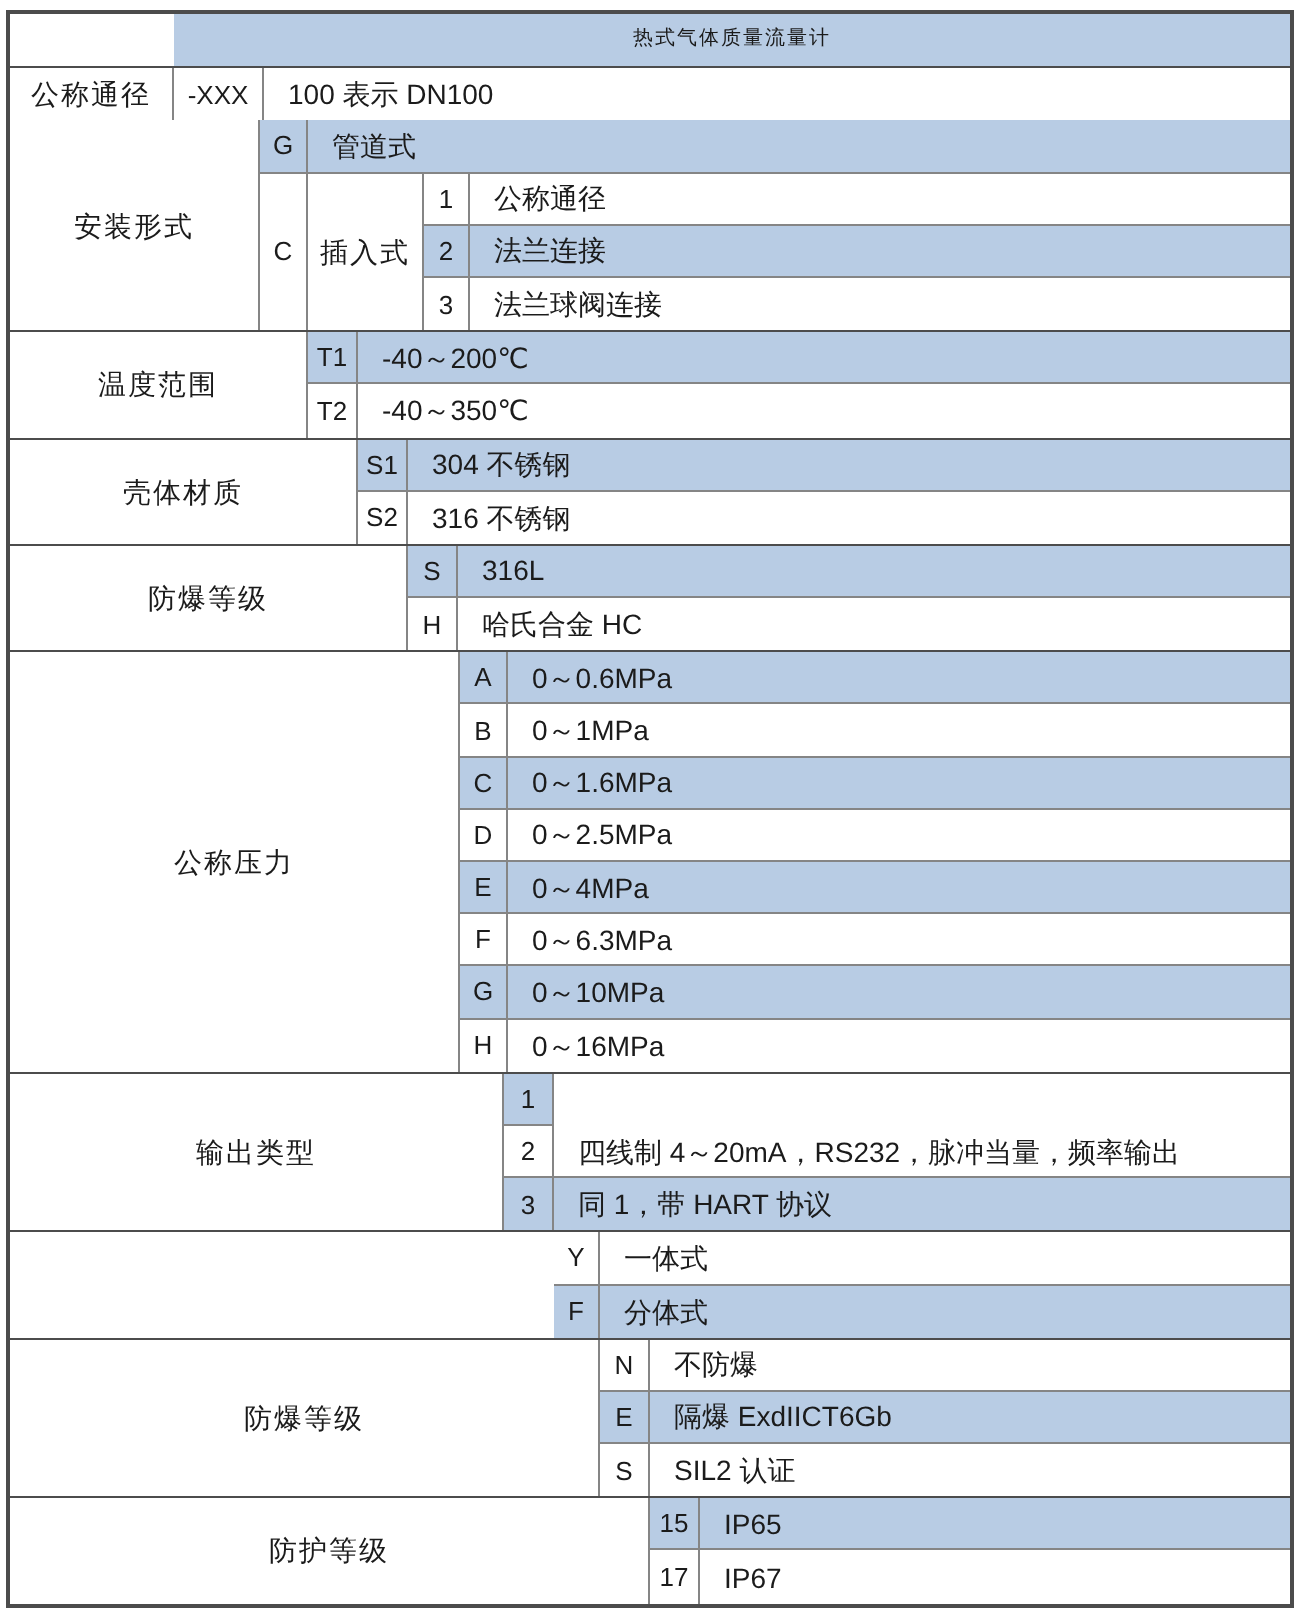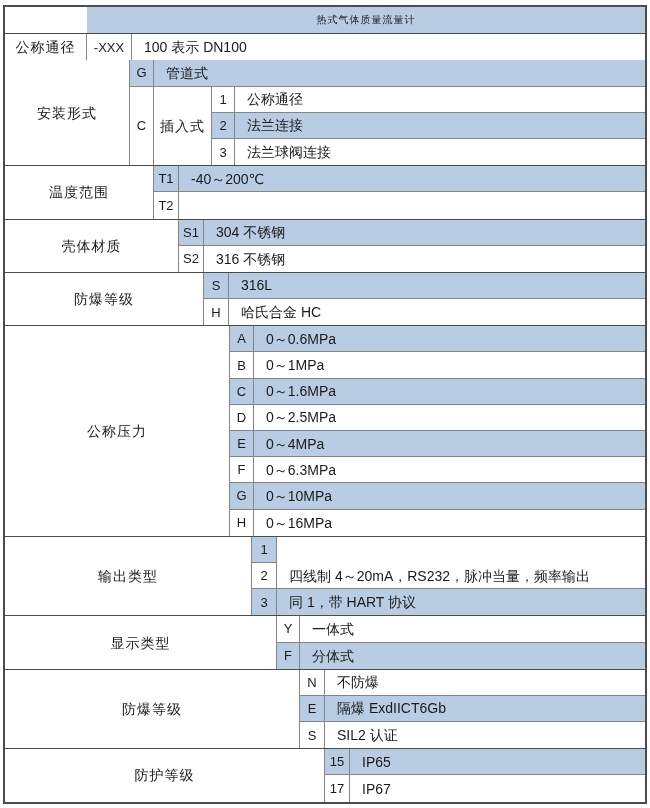--- a/index.html
+++ b/index.html
@@ -62,20 +62,21 @@
         <div class="cell code v hb shade" style="grid-area: 3 / 4;">2</div>
         <div class="cell desc hb shade" style="grid-area: 3 / 5;">法兰连接</div>
         <div class="cell code v" style="grid-area: 4 / 4;">3</div>
         <div class="cell desc" style="grid-area: 4 / 5;">法兰球阀连接</div>
       </div>
       <div class="section" style="grid-template-columns: 149px 25px 1fr;">
         <div class="cell center v label" style="grid-area: 1 / 1 / span 2;">温度范围</div>
         <div class="cell code v hb shade" style="grid-area: 1 / 2;">T1</div>
         <div class="cell desc hb shade" style="grid-area: 1 / 3;">-40～200℃</div>
         <div class="cell code v" style="grid-area: 2 / 2;">T2</div>
+        <div class="cell desc" style="grid-area: 2 / 3;">-40～350℃</div>
       </div>
       <div class="section" style="grid-template-columns: 174px 25px 1fr;">
         <div class="cell center v label" style="grid-area: 1 / 1 / span 2;">壳体材质</div>
         <div class="cell code v hb shade" style="grid-area: 1 / 2;">S1</div>
         <div class="cell desc hb shade" style="grid-area: 1 / 3;">304 不锈钢</div>
         <div class="cell code v" style="grid-area: 2 / 2;">S2</div>
         <div class="cell desc" style="grid-area: 2 / 3;">316 不锈钢</div>
       </div>
       <div class="section" style="grid-template-columns: 199px 25px 1fr;">
         <div class="cell center v label" style="grid-area: 1 / 1 / span 2;">防爆等级</div>
@@ -105,21 +106,20 @@
       </div>
       <div class="section" style="grid-template-columns: 247px 25px 1fr;">
         <div class="cell center v label" style="grid-area: 1 / 1 / span 3;">输出类型</div>
         <div class="cell code v hb shade" style="grid-area: 1 / 2;">1</div>
         <div class="cell code v hb" style="grid-area: 2 / 2;">2</div>
         <div class="cell desc hb" style="grid-area: 2 / 3;">四线制 4～20mA，RS232，脉冲当量，频率输出</div>
         <div class="cell code v shade" style="grid-area: 3 / 2;">3</div>
         <div class="cell desc shade" style="grid-area: 3 / 3;">同 1，带 HART 协议</div>
       </div>
       <div class="section" style="grid-template-columns: 272px 23px 1fr;">
-        <div class="cell center v label" style="grid-area: 1 / 1 / span 2;">显示类型</div>
         <div class="cell code v hb" style="grid-area: 1 / 2;">Y</div>
         <div class="cell desc hb" style="grid-area: 1 / 3;">一体式</div>
         <div class="cell code v shade" style="grid-area: 2 / 2;">F</div>
         <div class="cell desc shade" style="grid-area: 2 / 3;">分体式</div>
       </div>
       <div class="section" style="grid-template-columns: 295px 25px 1fr;">
         <div class="cell center v label" style="grid-area: 1 / 1 / span 3;">防爆等级</div>
         <div class="cell code v hb" style="grid-area: 1 / 2;">N</div>
         <div class="cell desc hb" style="grid-area: 1 / 3;">不防爆</div>
         <div class="cell code v hb shade" style="grid-area: 2 / 2;">E</div>

